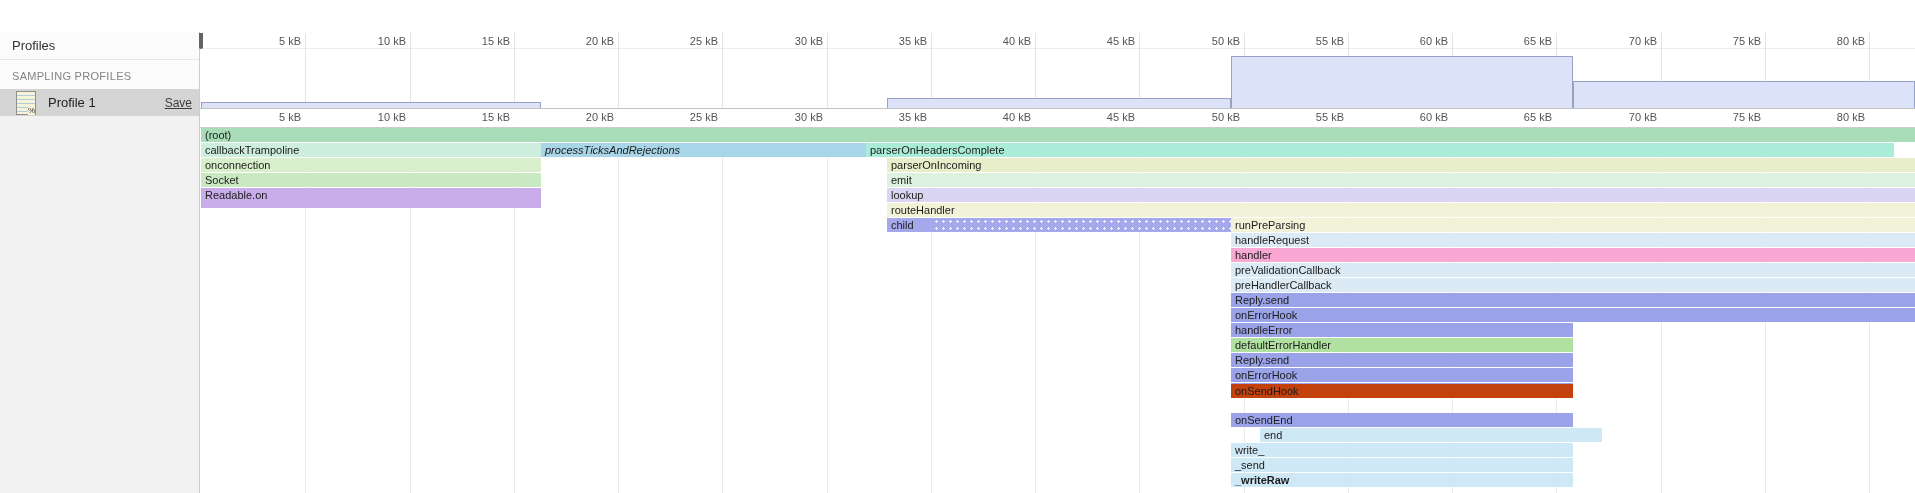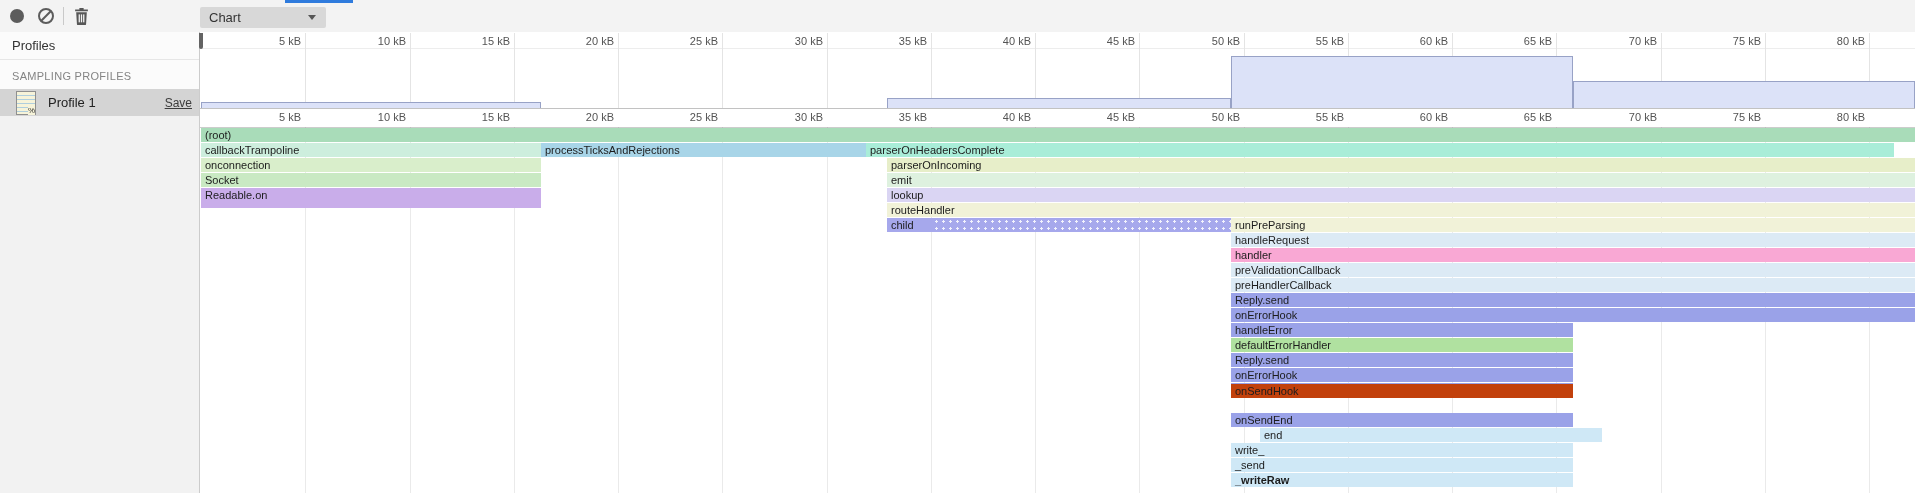--- a/index.html
+++ b/index.html
@@ -43,38 +43,20 @@
   .flame-bar{position:absolute;height:14px;font-size:11px;line-height:14px;color:#1c1c1c;
       white-space:nowrap;overflow:hidden;padding-left:4px;box-sizing:border-box;cursor:default;}
   .flame-bar.dotted::after{content:"";position:absolute;left:46px;right:0;top:0;bottom:0;
       background-image:radial-gradient(rgba(255,255,255,.85) 1.1px,transparent 1.2px);background-size:7px 7px;}
 </style>
 </head>
 <body>
 
 <div id="app">
 
-  <div class="toolbar">
-    <div class="tab-underline"></div>
-    <div class="record-icon"></div>
-    <div class="clear-icon"></div>
-    <div class="tb-sep"></div>
-    <div class="trash-icon">
-      <svg width="15" height="17" viewBox="0 0 14 16">
-        <path fill="#575757" d="M5 0h4v1.5h4V3H1V1.5h4V0zM2 4h10l-.7 11.2c0 .5-.4.8-.9.8H3.6c-.5 0-.9-.3-.9-.8L2 4z"></path>
-        <rect x="4.3" y="6" width="1.2" height="7.5" fill="#f3f3f3"></rect>
-        <rect x="6.4" y="6" width="1.2" height="7.5" fill="#f3f3f3"></rect>
-        <rect x="8.5" y="6" width="1.2" height="7.5" fill="#f3f3f3"></rect>
-      </svg>
-    </div>
-    <div class="view-select">
-      <span>Chart</span>
-      <span class="arrow"></span>
-    </div>
-  </div>
 
   <div class="sidebar">
     <div class="sidebar-header">Profiles</div>
     <div class="sidebar-hr"></div>
     <div class="sidebar-section">SAMPLING PROFILES</div>
     <div class="profile-row">
       <div class="profile-icon">
         <span class="pct">%</span>
       </div>
       <div class="profile-name">Profile 1</div>
@@ -153,21 +135,21 @@
       <div class="gridline gl-top" style="left: 1869px; top: 33px; height: 75px;"></div>
       <div class="gridline gl-bottom" style="left: 1869px; top: 127px; height: 366px;"></div>
       <div class="tick-label" style="left: 1805px; top: 35px;">80 kB</div>
       <div class="tick-label" style="left: 1805px; top: 111px;">80 kB</div>
       <div class="overview-step" style="left: 201px; width: 340px; top: 102px; height: 6px; background: rgb(220, 226, 248); border-color: rgb(152, 162, 198);"></div>
       <div class="overview-step" style="left: 887px; width: 344px; top: 98px; height: 10px; background: rgb(220, 226, 248); border-color: rgb(152, 162, 198);"></div>
       <div class="overview-step" style="left: 1231px; width: 342px; top: 56px; height: 52px; background: rgb(220, 226, 248); border-color: rgb(152, 162, 198);"></div>
       <div class="overview-step" style="left: 1573px; width: 342px; top: 81px; height: 27px; background: rgb(220, 226, 248); border-color: rgb(152, 162, 198);"></div>
       <div class="flame-bar" style="left: 201px; width: 1714px; top: 128px; height: 14px; background: rgb(169, 220, 185);">(root)</div>
       <div class="flame-bar" style="left: 201px; width: 340px; top: 143px; height: 14px; background: rgb(205, 238, 221);">callbackTrampoline</div>
-      <div class="flame-bar" style="left: 541px; width: 346px; top: 143px; height: 14px; background: rgb(168, 213, 232);">processTicksAndRejections</div>
+      <div class="flame-bar" style="left: 541px; width: 346px; top: 143px; height: 14px; background: rgb(168, 213, 232); font-style: italic;">processTicksAndRejections</div>
       <div class="flame-bar" style="left: 866px; width: 1028px; top: 143px; height: 14px; background: rgb(169, 237, 216);">parserOnHeadersComplete</div>
       <div class="flame-bar" style="left: 201px; width: 340px; top: 158px; height: 14px; background: rgb(217, 238, 203);">onconnection</div>
       <div class="flame-bar" style="left: 887px; width: 1028px; top: 158px; height: 14px; background: rgb(231, 238, 201);">parserOnIncoming</div>
       <div class="flame-bar" style="left: 201px; width: 340px; top: 173px; height: 14px; background: rgb(201, 233, 195);">Socket</div>
       <div class="flame-bar" style="left: 887px; width: 1028px; top: 173px; height: 14px; background: rgb(222, 241, 223);">emit</div>
       <div class="flame-bar" style="left: 201px; width: 340px; top: 188px; height: 20px; background: rgb(201, 173, 234);">Readable.on</div>
       <div class="flame-bar" style="left: 887px; width: 1028px; top: 188px; height: 14px; background: rgb(218, 213, 243);">lookup</div>
       <div class="flame-bar" style="left: 887px; width: 1028px; top: 203px; height: 14px; background: rgb(241, 242, 216);">routeHandler</div>
       <div class="flame-bar dotted" style="left: 887px; width: 344px; top: 218px; height: 14px; background: rgb(166, 168, 236);">child</div>
       <div class="flame-bar" style="left: 1231px; width: 684px; top: 218px; height: 14px; background: rgb(241, 242, 216);">runPreParsing</div>

